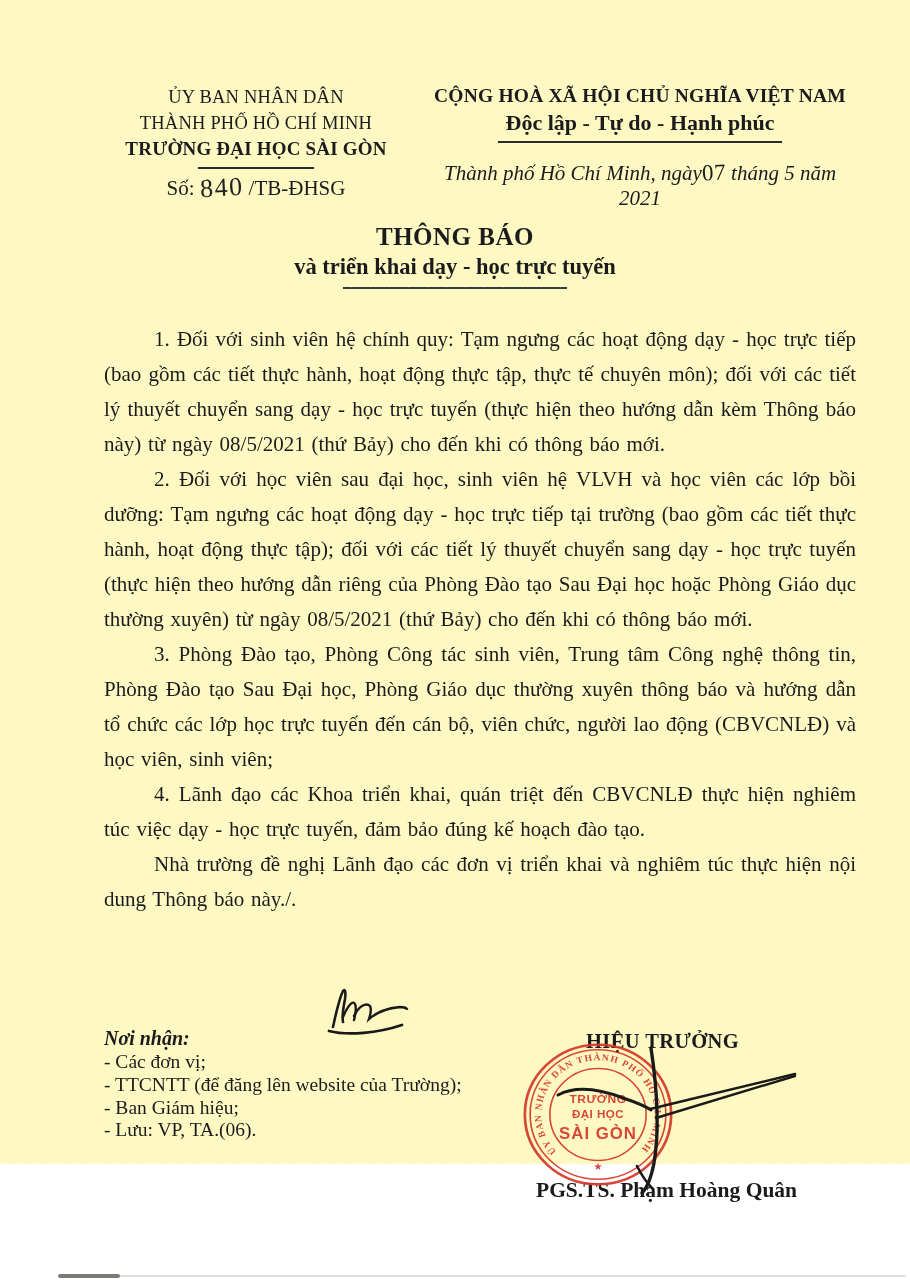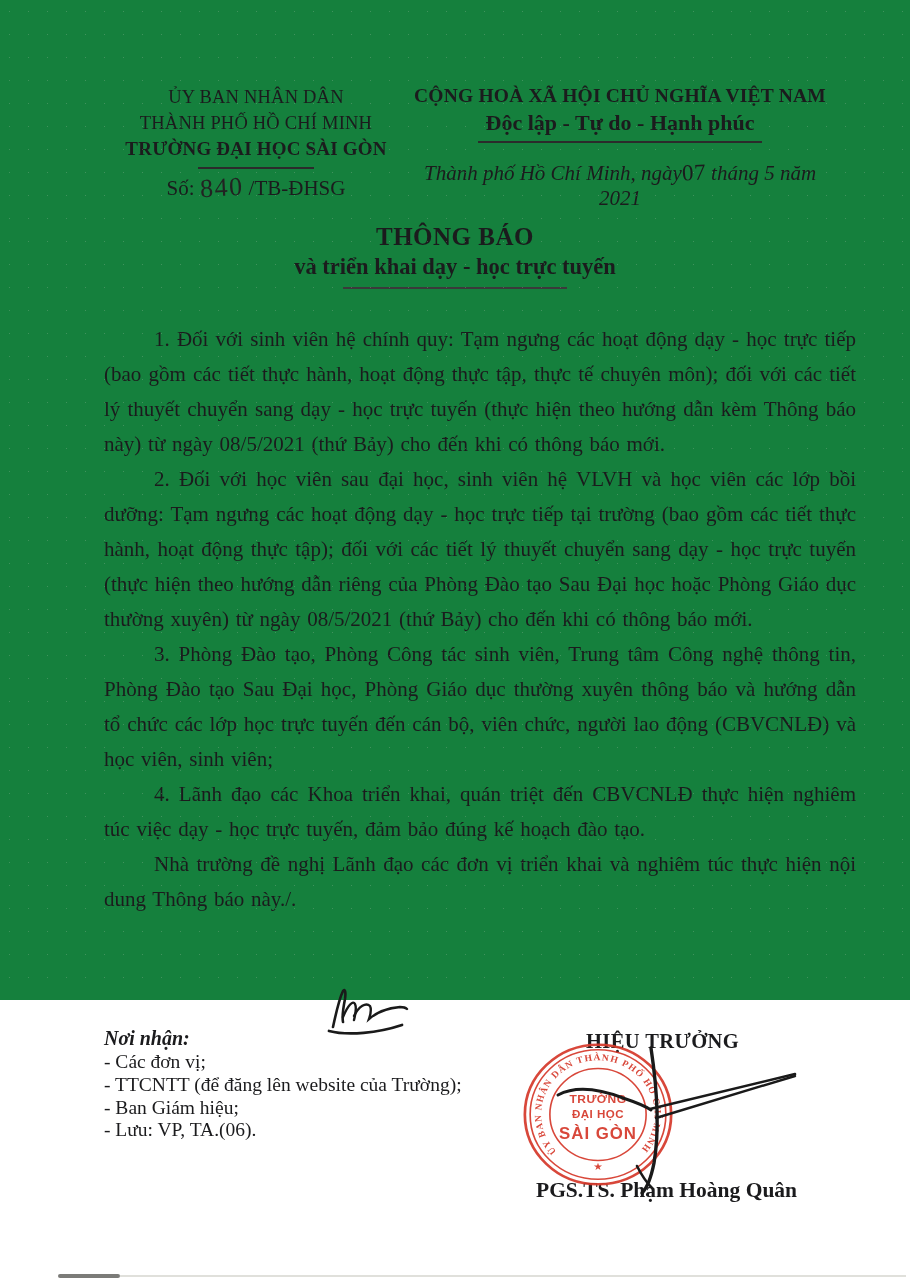--- a/index.html
+++ b/index.html
@@ -5,42 +5,42 @@
   html,body{margin:0;padding:0;}
   body{
     width:910px;height:1280px;
     background:#ffffff;
     font-family:"Liberation Serif","DejaVu Serif",serif;
     color:#1b1b1d;
     position:relative;
     overflow:hidden;
   }
   .page{
-    position:absolute;left:0;top:0;width:910px;height:1000px;
-    background:#15803d;
+    position:absolute;left:0;top:0;width:910px;height:1164px;
+    background:#fef9c3;
   }
   
   .page::before{
     content:"";position:absolute;inset:0;
     background-image:radial-gradient(circle,#d8d8d0 0.6px,transparent 0.8px);
     background-size:19px 23px;
     opacity:.22;pointer-events:none;z-index:9;
   }
   
   .org-block{position:absolute;left:100px;top:84px;width:312px;text-align:center;}
   .org-line{font-size:18.5px;line-height:26px;letter-spacing:.2px;}
   .org-line.bold{font-weight:bold;font-size:19px;}
   .org-rule{width:116px;height:0;border-top:2.2px solid #2b2b2b;margin:5px auto 7px;}
   .doc-number{font-size:21px;margin-top:1px;}
   .hand{
     display:inline-block;font-size:26px;line-height:20px;
     transform:rotate(-3deg);letter-spacing:1.5px;
     position:relative;top:1px;color:#222;
   }
-  .nat-block{position:absolute;left:404px;top:84px;width:432px;text-align:center;}
+  .nat-block{position:absolute;left:424px;top:84px;width:432px;text-align:center;}
   .nat-line1{font-weight:bold;font-size:19.5px;line-height:24px;letter-spacing:.2px;}
   .nat-motto{font-weight:bold;font-size:22px;line-height:29px;}
   .nat-rule{width:284px;height:0;border-top:2.2px solid #2b2b2b;margin:4px auto 0;}
   .date-line{font-style:italic;font-size:21px;margin-top:17px;}
   .hand-day{
     display:inline-block;font-style:normal;font-size:23px;
     transform:rotate(-2deg);letter-spacing:0.5px;position:relative;top:0px;
   }
   
   .title-block{position:absolute;left:0;top:222px;width:910px;text-align:center;}

